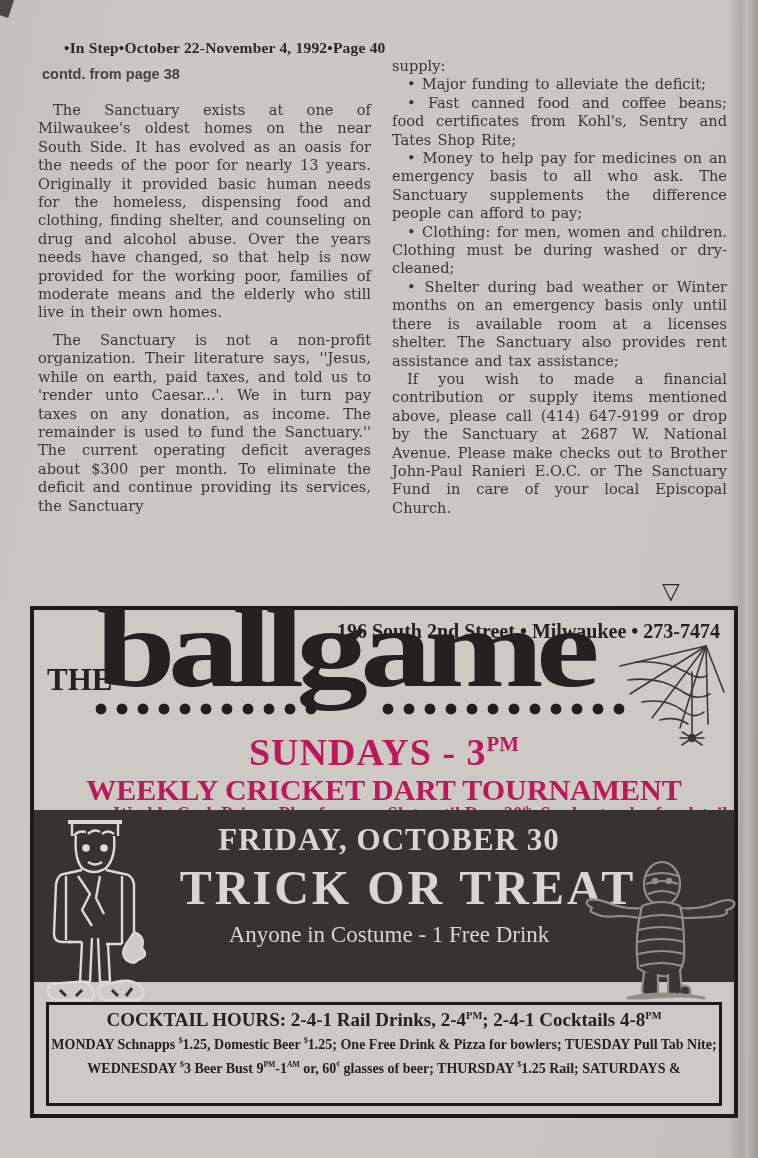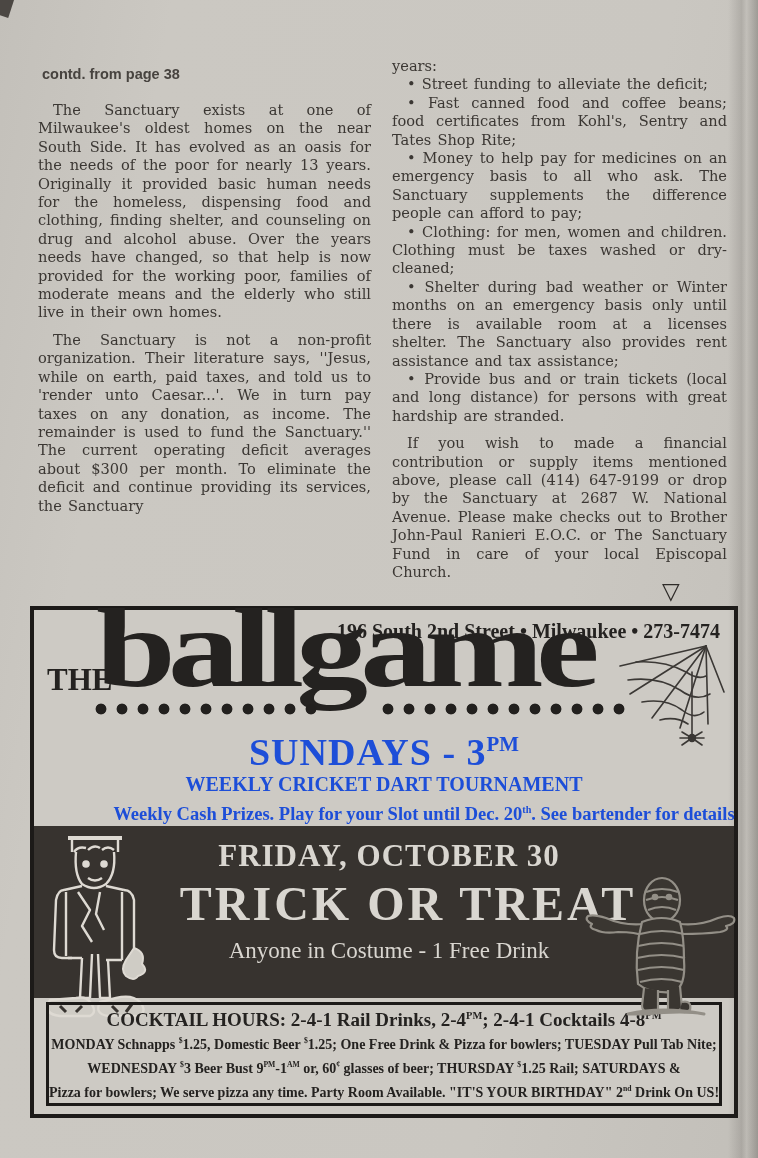--- a/index.html
+++ b/index.html
@@ -61,28 +61,28 @@
     white-space:nowrap;
   }
   .dots {
     position:absolute; top:93px; height:13px;
     background-image:radial-gradient(circle at 7px 6px, #22201e 5px, rgba(0,0,0,0) 5.8px);
     background-size:21px 13px; background-repeat:repeat-x;
   }
   .dots-left  { left:60px;  width:233px; }
   .dots-right { left:347px; width:252px; }
   .web { position:absolute; right:8px; top:22px; }
-  .center-line { position:absolute; left:0; width:100%; text-align:center; color:#1d4ed8;
+  .center-line { position:absolute; left:0; width:100%; text-align:center; color:#be185d;
     font-family:"Liberation Serif", serif; }
   .sundays    { top:120px; font-weight:bold; font-size:38px; letter-spacing:1px; }
-  .tournament { top:163px; font-weight:bold; font-size:20px; }
+  .tournament { top:163px; font-weight:bold; font-size:30px; }
   .prizes     { top:194px; font-weight:bold; font-size:18.5px;padding-left:40px; }
   sup { font-size:55%; vertical-align:super; letter-spacing:0; }
   .dark-band {
-    position:absolute; left:0; top:216px; width:100%; height:172px;
+    position:absolute; left:0; top:200px; width:100%; height:172px;
     background:#37332f; color:#d9d6d0;
   }
   .band-line { position:absolute; left:30px; width:calc(100% - 50px); text-align:center;
     font-family:"Liberation Serif", serif; }
   .friday  { top:12px;  font-weight:bold; font-size:31px; letter-spacing:1px; }
   .trick   { top:50px;  font-weight:bold; font-size:48px; letter-spacing:3px;padding-left:19px; }
   .costume { top:112px; font-size:23px; }
   .frank { position:absolute; left:4px; top:4px; }
   .mummy { position:absolute; right:-2px; top:46px; z-index:3; }
   .cocktail-box {
@@ -92,35 +92,35 @@
   }
   .c-head { margin-top:4px; font-size:19px; }
   .c-line { font-size:14px; line-height:20.5px; white-space:nowrap; }
 </style>
 </head>
 <body>
 
 <div class="page">
   <div class="corner-mark"></div>
 
+  <div class="page-header">•In Step•October 22-November 4, 1992•Page 40</div>
   <div class="contd">contd. from page 38</div>
 
   <div class="col left-col">
     <p>The Sanctuary exists at one of Milwaukee's oldest homes on the near South Side. It has evolved as an oasis for the needs of the poor for nearly 13 years. Originally it provided basic human needs for the homeless, dispensing food and clothing, finding shelter, and counseling on drug and alcohol abuse. Over the years needs have changed, so that help is now provided for the working poor, families of moderate means and the elderly who still live in their own homes.</p>
     <p>The Sanctuary is not a non-profit organization. Their literature says, ''Jesus, while on earth, paid taxes, and told us to 'render unto Caesar...'. We in turn pay taxes on any donation, as income. The remainder is used to fund the Sanctuary.'' The current operating deficit averages about $300 per month. To eliminate the deficit and continue providing its services, the Sanctuary</p>
   </div>
 
   <div class="col right-col">
-    <p class="no-indent" style="margin-bottom:0;">years:</p>
-    <p class="bullet">• Street funding to alleviate the deficit;</p>
+    <p class="no-indent" style="margin-bottom:0;">supply:</p>
+    <p class="bullet">• Major funding to alleviate the deficit;</p>
     <p class="bullet">• Fast canned food and coffee beans; food certificates from Kohl's, Sentry and Tates Shop Rite;</p>
     <p class="bullet">• Money to help pay for medicines on an emergency basis to all who ask. The Sanctuary supplements the difference people can afford to pay;</p>
-    <p class="bullet">• Clothing: for men, women and children. Clothing must be taxes washed or dry- cleaned;</p>
+    <p class="bullet">• Clothing: for men, women and children. Clothing must be during washed or dry- cleaned;</p>
     <p class="bullet">• Shelter during bad weather or Winter months on an emergency basis only until there is available room at a licenses shelter. The Sanctuary also provides rent assistance and tax assistance;</p>
-    <p class="bullet" style="margin-bottom:9px;">• Provide bus and or train tickets (local and long distance) for persons with great hardship are stranded.</p>
     <p>If you wish to made a financial contribution or supply items mentioned above, please call (414) 647-9199 or drop by the Sanctuary at 2687 W. National Avenue. Please make checks out to Brother John-Paul Ranieri E.O.C. or The Sanctuary Fund in care of your local Episcopal Church.</p>
   </div>
 
   <div class="end-mark">▽</div>
 
   <div class="ad">
     <div class="ad-the">THE</div>
     <div class="ad-name">ballgame</div>
     <div class="ad-address">196 South 2nd Street • Milwaukee • 273-7474</div>
     <div class="dots dots-left"></div>
@@ -199,18 +199,17 @@
           <path d="M98 130 Q108 128 106 138 Q100 142 96 138"></path>
           <path d="M44 142 Q78 134 120 142 Q100 138 62 142 Z" stroke-width="3"></path>
         </g>
       </svg>
     </div>
 
     <div class="cocktail-box">
       <div class="c-head">COCKTAIL HOURS:  2-4-1 Rail Drinks, 2-4<sup>PM</sup>; 2-4-1 Cocktails 4-8<sup>PM</sup></div>
       <div class="c-line">MONDAY Schnapps <sup>$</sup>1.25, Domestic Beer <sup>$</sup>1.25; One Free Drink &amp; Pizza for bowlers; TUESDAY Pull Tab Nite;</div>
       <div class="c-line">WEDNESDAY <sup>$</sup>3 Beer Bust 9<sup>PM</sup>-1<sup>AM</sup> or, 60<sup>¢</sup> glasses of beer;  THURSDAY <sup>$</sup>1.25 Rail; SATURDAYS &amp;</div>
-      <div class="c-line">Pizza for bowlers; We serve pizza any time. Party Room Available. "IT'S YOUR BIRTHDAY" 2<sup>nd</sup> Drink On US!</div>
     </div>
   </div>
 
   <div class="edge-shadow"></div>
 </div>
 
 </body></html>

